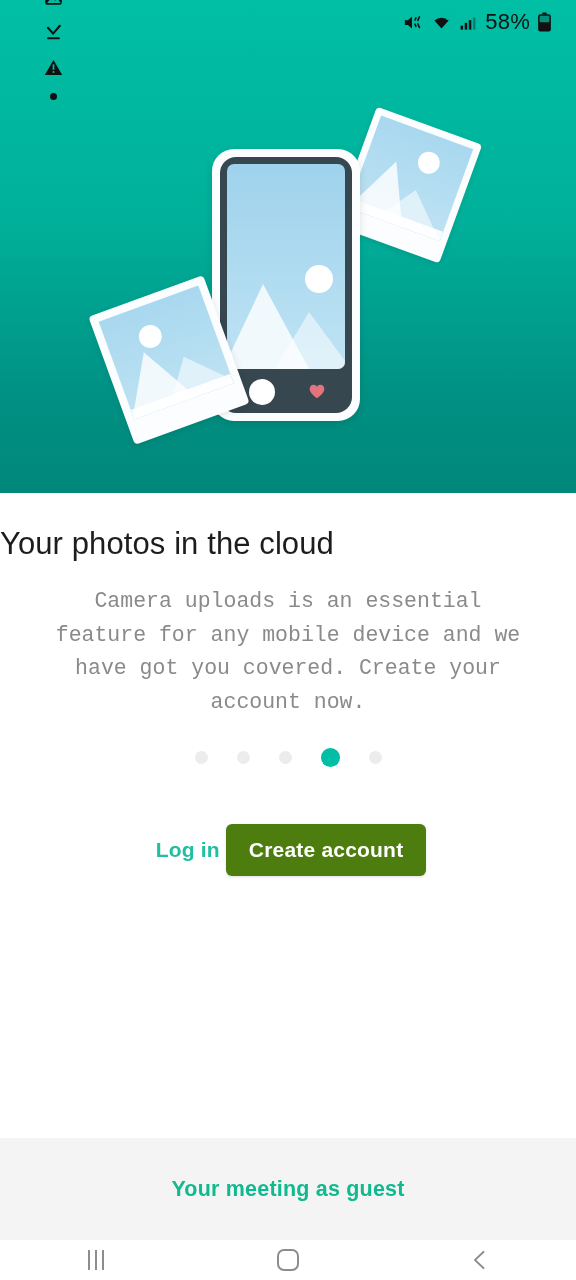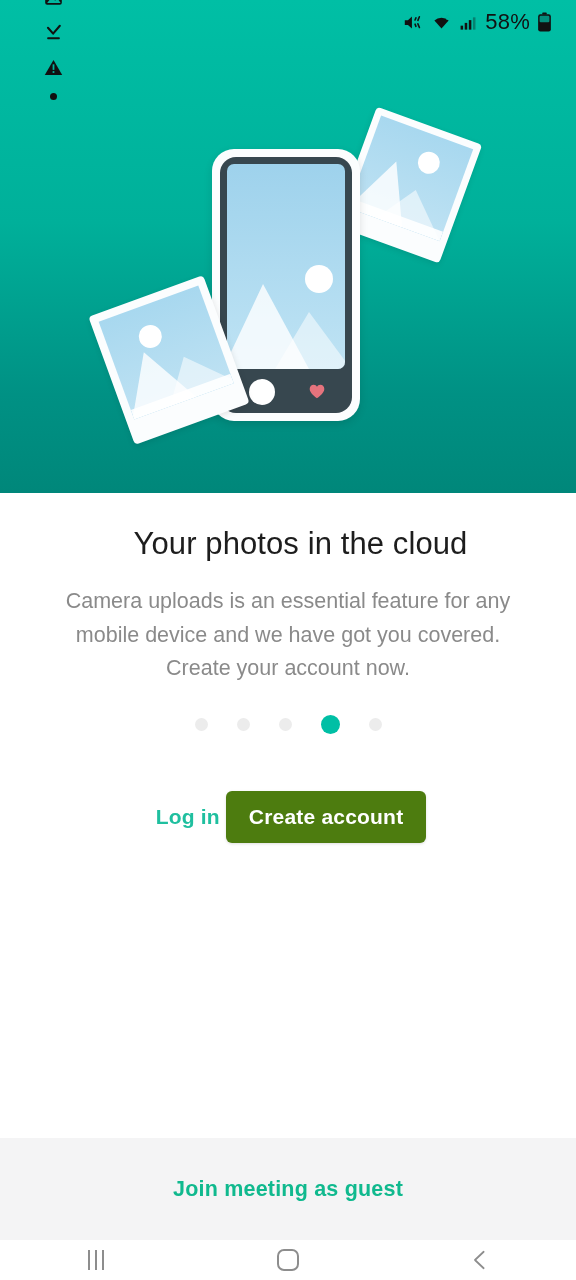--- a/index.html
+++ b/index.html
@@ -64,26 +64,26 @@
   .pb-circle { position:absolute; width:26px; height:26px; border-radius:50%; background:#fff;
                left:22px; top:8px; }
   .pb-heart { position:absolute; left:82px; top:13px; width:16px; height:15px; }
 
   
   .mtn { position:absolute; left:0; bottom:0; width:100%; height:100%; }
 
   
   .content { position:absolute; left:0; top:493px; width:576px; }
   .title {
-    margin-top:33px; text-align:center; font-size:31px; color:#1d1d1d;
-    font-weight:400; letter-spacing:0.1px;padding-left:25px;
+    margin-top:33px; font-size:31px; color:#1d1d1d;
+    font-weight:400; letter-spacing:0.1px;
   }
   .subtitle {
     margin:23px auto 0; width:482px; text-align:center; font-size:21.5px;
-    line-height:33.5px; color:#8a8a8a; font-weight:400;
+    line-height:33.5px; color:#8a8a8a; font-weight:400;font-family:Liberation Mono, monospace;
   }
   .dots { margin-top:29px; display:flex; justify-content:center; align-items:center; gap:29px; }
   .dot { width:13px; height:13px; border-radius:50%; background:#ececec; }
   .dot.active { width:19px; height:19px; background:#00BFA5; }
 
   .actions { margin-top:57px; display:flex; justify-content:center; align-items:center; }
   .login-link {
     font-size:21px; color:#1FBF9F; font-weight:700; letter-spacing:0.2px;
     background:none; border:none; cursor:pointer; font-family:inherit; padding:8px 6px;
   }
@@ -224,21 +224,21 @@
       <span class="dot"></span>
     </div>
 
     <div class="actions">
       <button class="login-link">Log in</button>
       <button class="cta">Create account</button>
     </div>
   </div>
 
   <div class="guestbar">
-    <button class="guest-link">Join meeting as guest</button>
+    <button class="guest-link">Your meeting as guest</button>
   </div>
 
   <div class="navbar">
     <div class="nav-btn">
       <span class="recents">
           <i></i>
           <i></i>
           <i></i>
         </span>
     </div>

